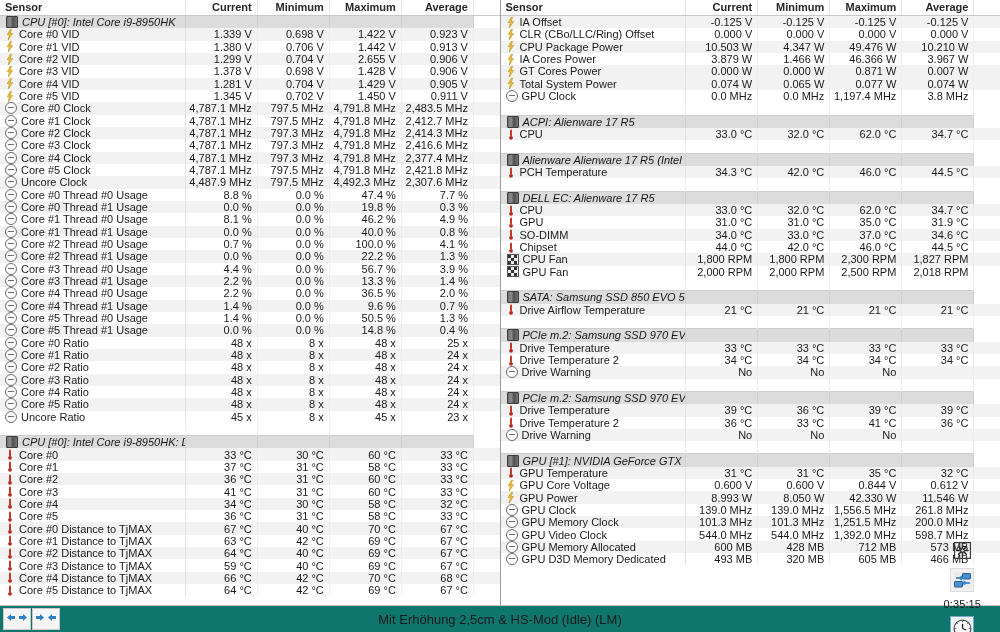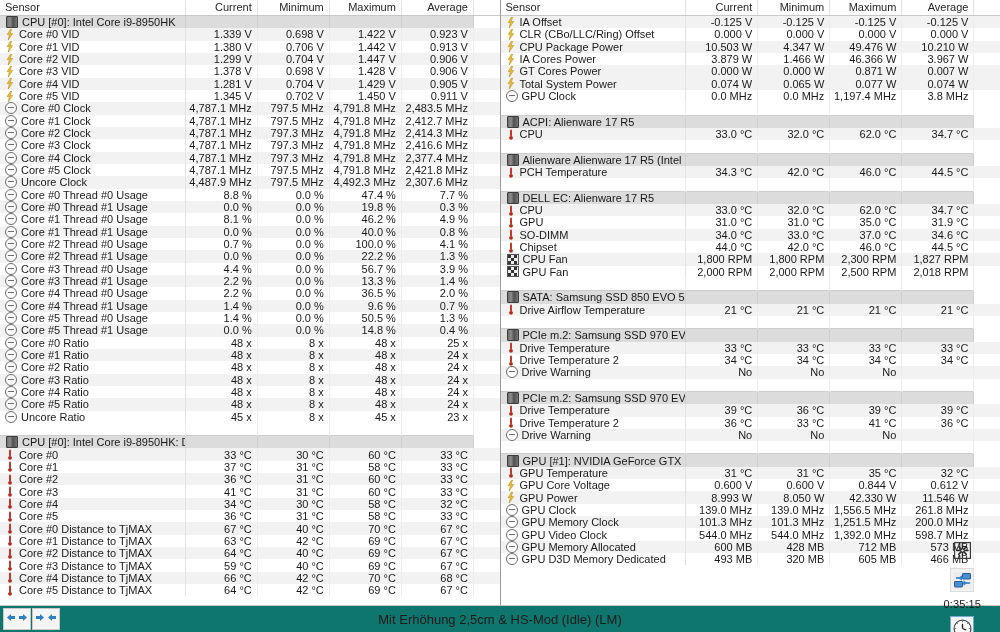--- a/index.html
+++ b/index.html
@@ -15,21 +15,21 @@
   .pane{position:relative;height:100%;overflow:hidden;background:#ffffff;}
   .pane.left{width:500px;}
   .pane.right{width:500px;border-left:1px solid #9b9b9b;}
 
   table.grid{border-collapse:collapse;table-layout:fixed;width:100%;}
   table.grid col.c-name{width:185px;}
   table.grid col.c-val{width:72px;}
   table.grid col.c-pad{width:26px;}
 
   thead th{
-    font-weight:normal;font-size:11px;color:#262626;
+    font-weight:bold;font-size:11px;color:#262626;
     background:#ffffff;
     border-bottom:1px solid #c8c8c8;
     border-right:1px solid #e3e3e3;
     height:14px;line-height:14px;padding:0 5px 1px 0;
     text-align:right;vertical-align:bottom;
   }
   thead th.h-name{text-align:left;padding-left:5px;}
   thead th.h-pad{border-right:none;}
 
   tbody tr{height:12.33px;}
@@ -43,20 +43,21 @@
     text-align:left;padding-left:0;
     border-right:1px solid #e3e3e3;
   }
   tbody td.pad{border-right:none;}
   tbody tr.alt td{background:#f2f2f2;}
   tbody tr.blank td{background:#ffffff !important;border-right-color:#ededed;}
 
   
   tbody tr.group td{
     background:#dcdcdc;
+    font-style:italic;
     color:#171717;
     border-right:1px solid #cfcfcf;
     border-top:1px solid #cdcdcd;
   }
   tbody tr.group td.pad{background:#ffffff;border-right:none;border-top:none;}
 
   .namecell{display:flex;align-items:center;gap:4px;padding-left:5px;}
   .ico{width:10px;height:11px;flex:0 0 10px;position:relative;display:inline-block;}
 
   
@@ -184,21 +185,21 @@
                   <span class="ico bolt">
                     <svg width="10" height="11" viewBox="0 0 10 11">
                       <path d="M5.6 0 L2.2 5.6 L4.4 5.6 L3.2 11 L7.6 4.6 L5.2 4.6 L6.6 0 Z" fill="#f0c13a" stroke="#b78f18" stroke-width="0.6" stroke-linejoin="round"></path>
                     </svg>
                   </span>
                   <span>Core #2 VID</span>
                 </span>
               </td>
               <td>1.299 V</td>
               <td>0.704 V</td>
-              <td>1.447 V</td>
+              <td>2.655 V</td>
               <td>0.906 V</td>
               <td class="pad"></td>
             </tr>
             <tr class="">
               <td class="name">
                 <span class="namecell">
                   <span class="ico bolt">
                     <svg width="10" height="11" viewBox="0 0 10 11">
                       <path d="M5.6 0 L2.2 5.6 L4.4 5.6 L3.2 11 L7.6 4.6 L5.2 4.6 L6.6 0 Z" fill="#f0c13a" stroke="#b78f18" stroke-width="0.6" stroke-linejoin="round"></path>
                     </svg>

